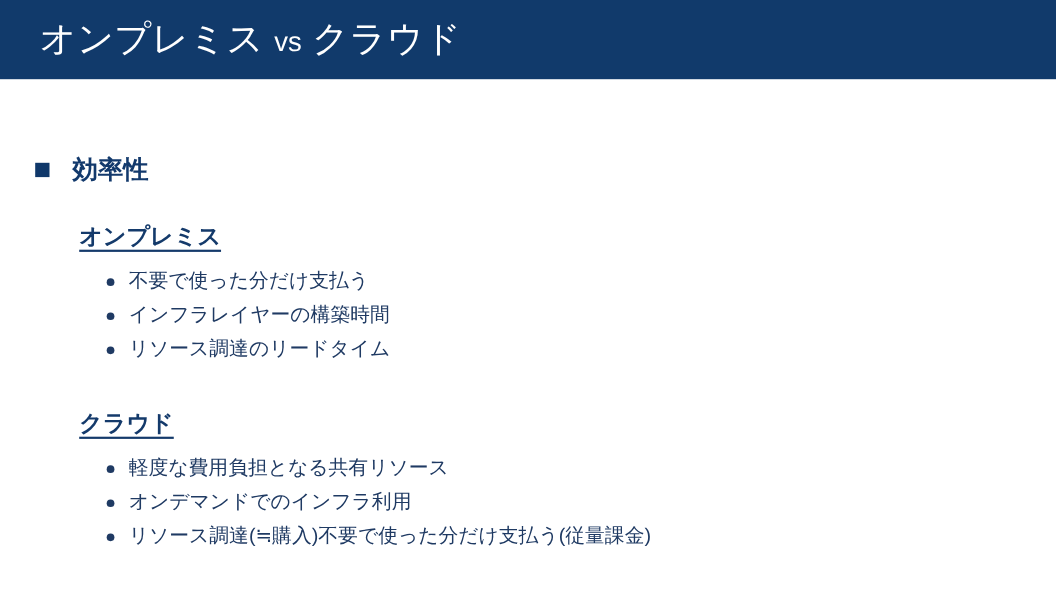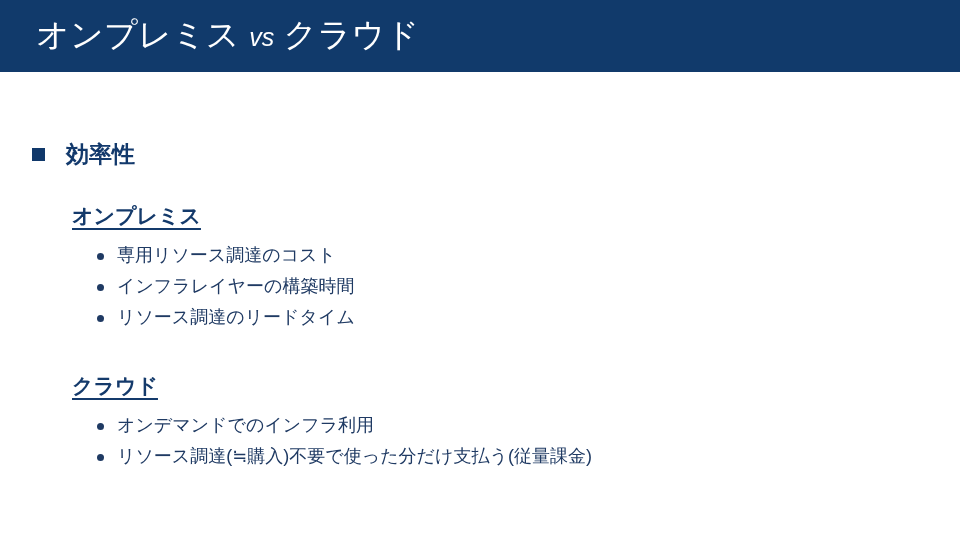--- a/index.html
+++ b/index.html
@@ -39,21 +39,20 @@
     font-size: 33px;
     line-height: 52px;
     font-weight: 400;
     color: #ffffff;
     letter-spacing: 0.2px;
     white-space: nowrap;
   }
   .title-text .vs {
     font-size: 25px;
     letter-spacing: 0;
-    font-style: italic;
   }
 
   
   .body-area {
     position: absolute;
     left: 0;
     top: 72px;
     width: 960px;
     height: 468px;
     margin-top: 45px;
@@ -144,38 +143,42 @@
     <div class="section-head">
       <span class="square-bullet"></span>
       <span class="section-head-label">効率性</span>
     </div>
 
     <div class="group group-onprem">
       <div class="group-title">オンプレミス</div>
       <ul class="bullet-list">
         <li class="bullet-item">
           <span class="dot"></span>
-          <span>専用リソース調達のコスト</span>
+          <span>不要で使った分だけ支払う</span>
         </li>
         <li class="bullet-item">
           <span class="dot"></span>
           <span>インフラレイヤーの構築時間</span>
         </li>
         <li class="bullet-item">
           <span class="dot"></span>
           <span>リソース調達のリードタイム</span>
         </li>
       </ul>
     </div>
 
     <div class="group group-cloud">
       <div class="group-title">クラウド</div>
       <ul class="bullet-list">
         <li class="bullet-item">
           <span class="dot"></span>
+          <span>軽度な費用負担となる共有リソース</span>
+        </li>
+        <li class="bullet-item">
+          <span class="dot"></span>
           <span>オンデマンドでのインフラ利用</span>
         </li>
         <li class="bullet-item">
           <span class="dot"></span>
           <span>リソース調達(≒購入)不要で使った分だけ支払う(従量課金)</span>
         </li>
       </ul>
     </div>
 
   </div>

